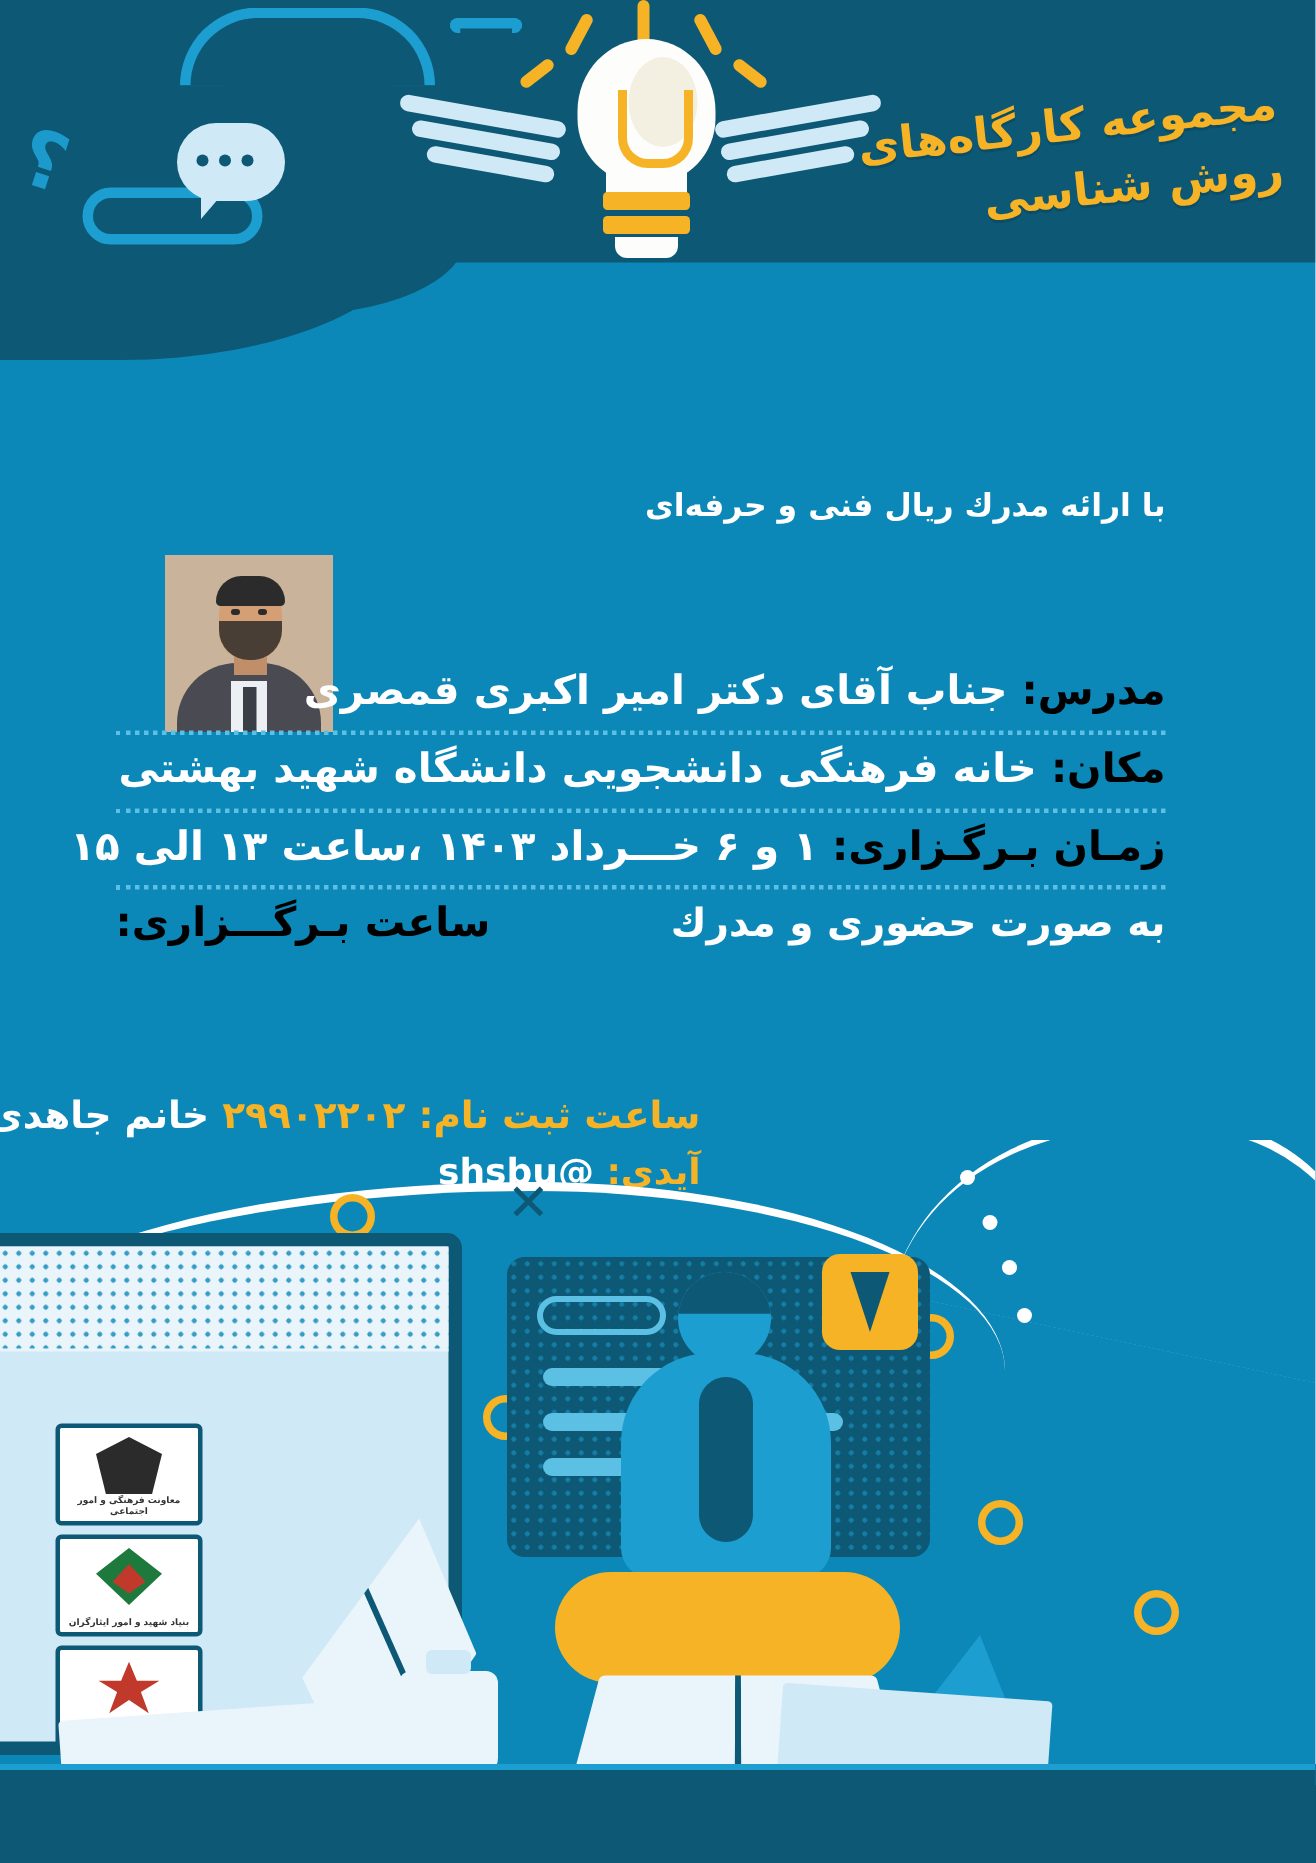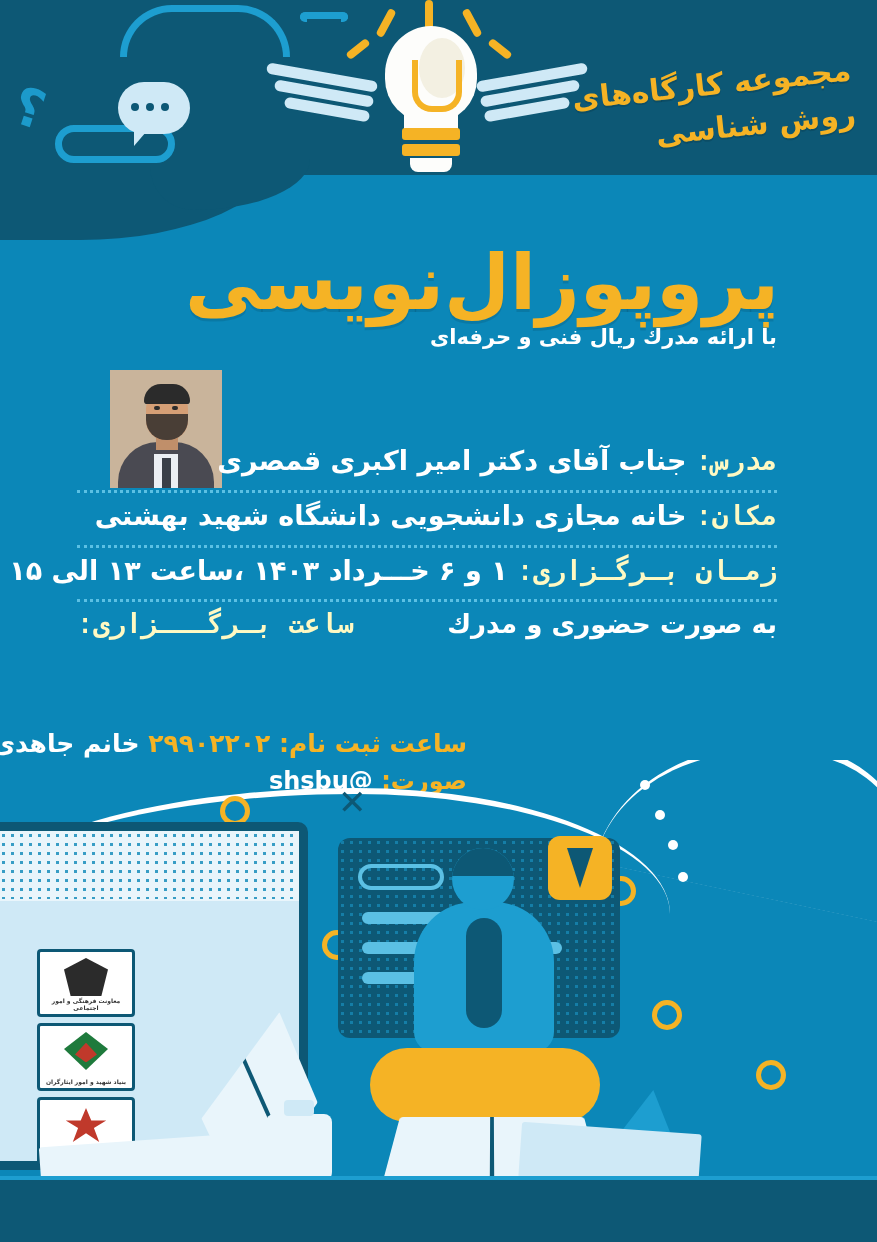--- a/index.html
+++ b/index.html
@@ -226,21 +226,21 @@
     color: #ffffff;
     text-align: right;
   }
   .info-row {
     font-size: 27px;
     font-weight: bold;
     line-height: 1.25;
     padding: 6px 0 9px 0;
     white-space: nowrap;
   }
-  .info-row .lbl { color: #fef9c3; font-family: Liberation Mono, monospace; }
+  .info-row .lbl { color: #000000; }
   .info-row.dotted {
     border-top: 3px dotted #5bc0e4;
   }
   .row-split {
     display: flex;
     flex-direction: row-reverse;
     justify-content: space-between;
     align-items: baseline;
   }
   .row-split .val { font-size: 26px; }
@@ -548,21 +548,20 @@
     <div class="bulb-base"></div>
     <div class="bulb-base2"></div>
     <div class="bulb-tip"></div>
   </div>
 
   <div class="header-title">
     <div>مجموعه کارگاه‌های</div>
     <div>روش شناسی</div>
   </div>
 
-  <div class="main-title">پروپوزال‌نویسی</div>
   <div class="sub-bottom">با ارائه مدرك ریال فنی و حرفه‌ای</div>
 
   <div class="photo">
     <div class="bg"></div>
     <div class="suit"></div>
     <div class="shirt"></div>
     <div class="tie"></div>
     <div class="neck"></div>
     <div class="head"></div>
     <div class="beard"></div>
@@ -571,40 +570,40 @@
     <div class="eyeR"></div>
   </div>
 
   <div class="info">
     <div class="info-row">
       <span class="lbl">مدرس:</span>
       <span class="val">جناب آقای دکتر امیر اکبری قمصری</span>
     </div>
     <div class="info-row dotted">
       <span class="lbl">مکان:</span>
-      <span class="val">خانه مجازی دانشجویی دانشگاه شهید بهشتی</span>
+      <span class="val">خانه فرهنگی دانشجویی دانشگاه شهید بهشتی</span>
     </div>
     <div class="info-row dotted">
       <span class="lbl">زمـان بـرگـزاری:</span>
       <span class="val">۱ و ۶ خـــرداد ۱۴۰۳ ،ساعت ۱۳ الی ۱۵</span>
     </div>
     <div class="info-row dotted row-split">
       <span class="lbl">ساعت بـرگـــزاری:</span>
       <span class="val">به صورت حضوری و مدرك</span>
     </div>
   </div>
 
   <div class="contact">
     <div>
       <span>ساعت ثبت نام:</span>
       <span>۲۹۹۰۲۲۰۲</span>
       <span class="white">خانم جاهدی</span>
     </div>
     <div class="id-line">
-      <span>صورت:</span>
+      <span>آیدی:</span>
       <span class="white">@shsbu</span>
     </div>
   </div>
 
   <div class="pricing">
     <div>ویژه دانشجویان شاهد وایثارگر</div>
     <div>(رایگان)</div>
     <span class="gap"></span>
     <div>دانشجویان عادی:</div>
     <div>با پرداخت ۱.۵۰۰.۰۰۰ ریال</div>

